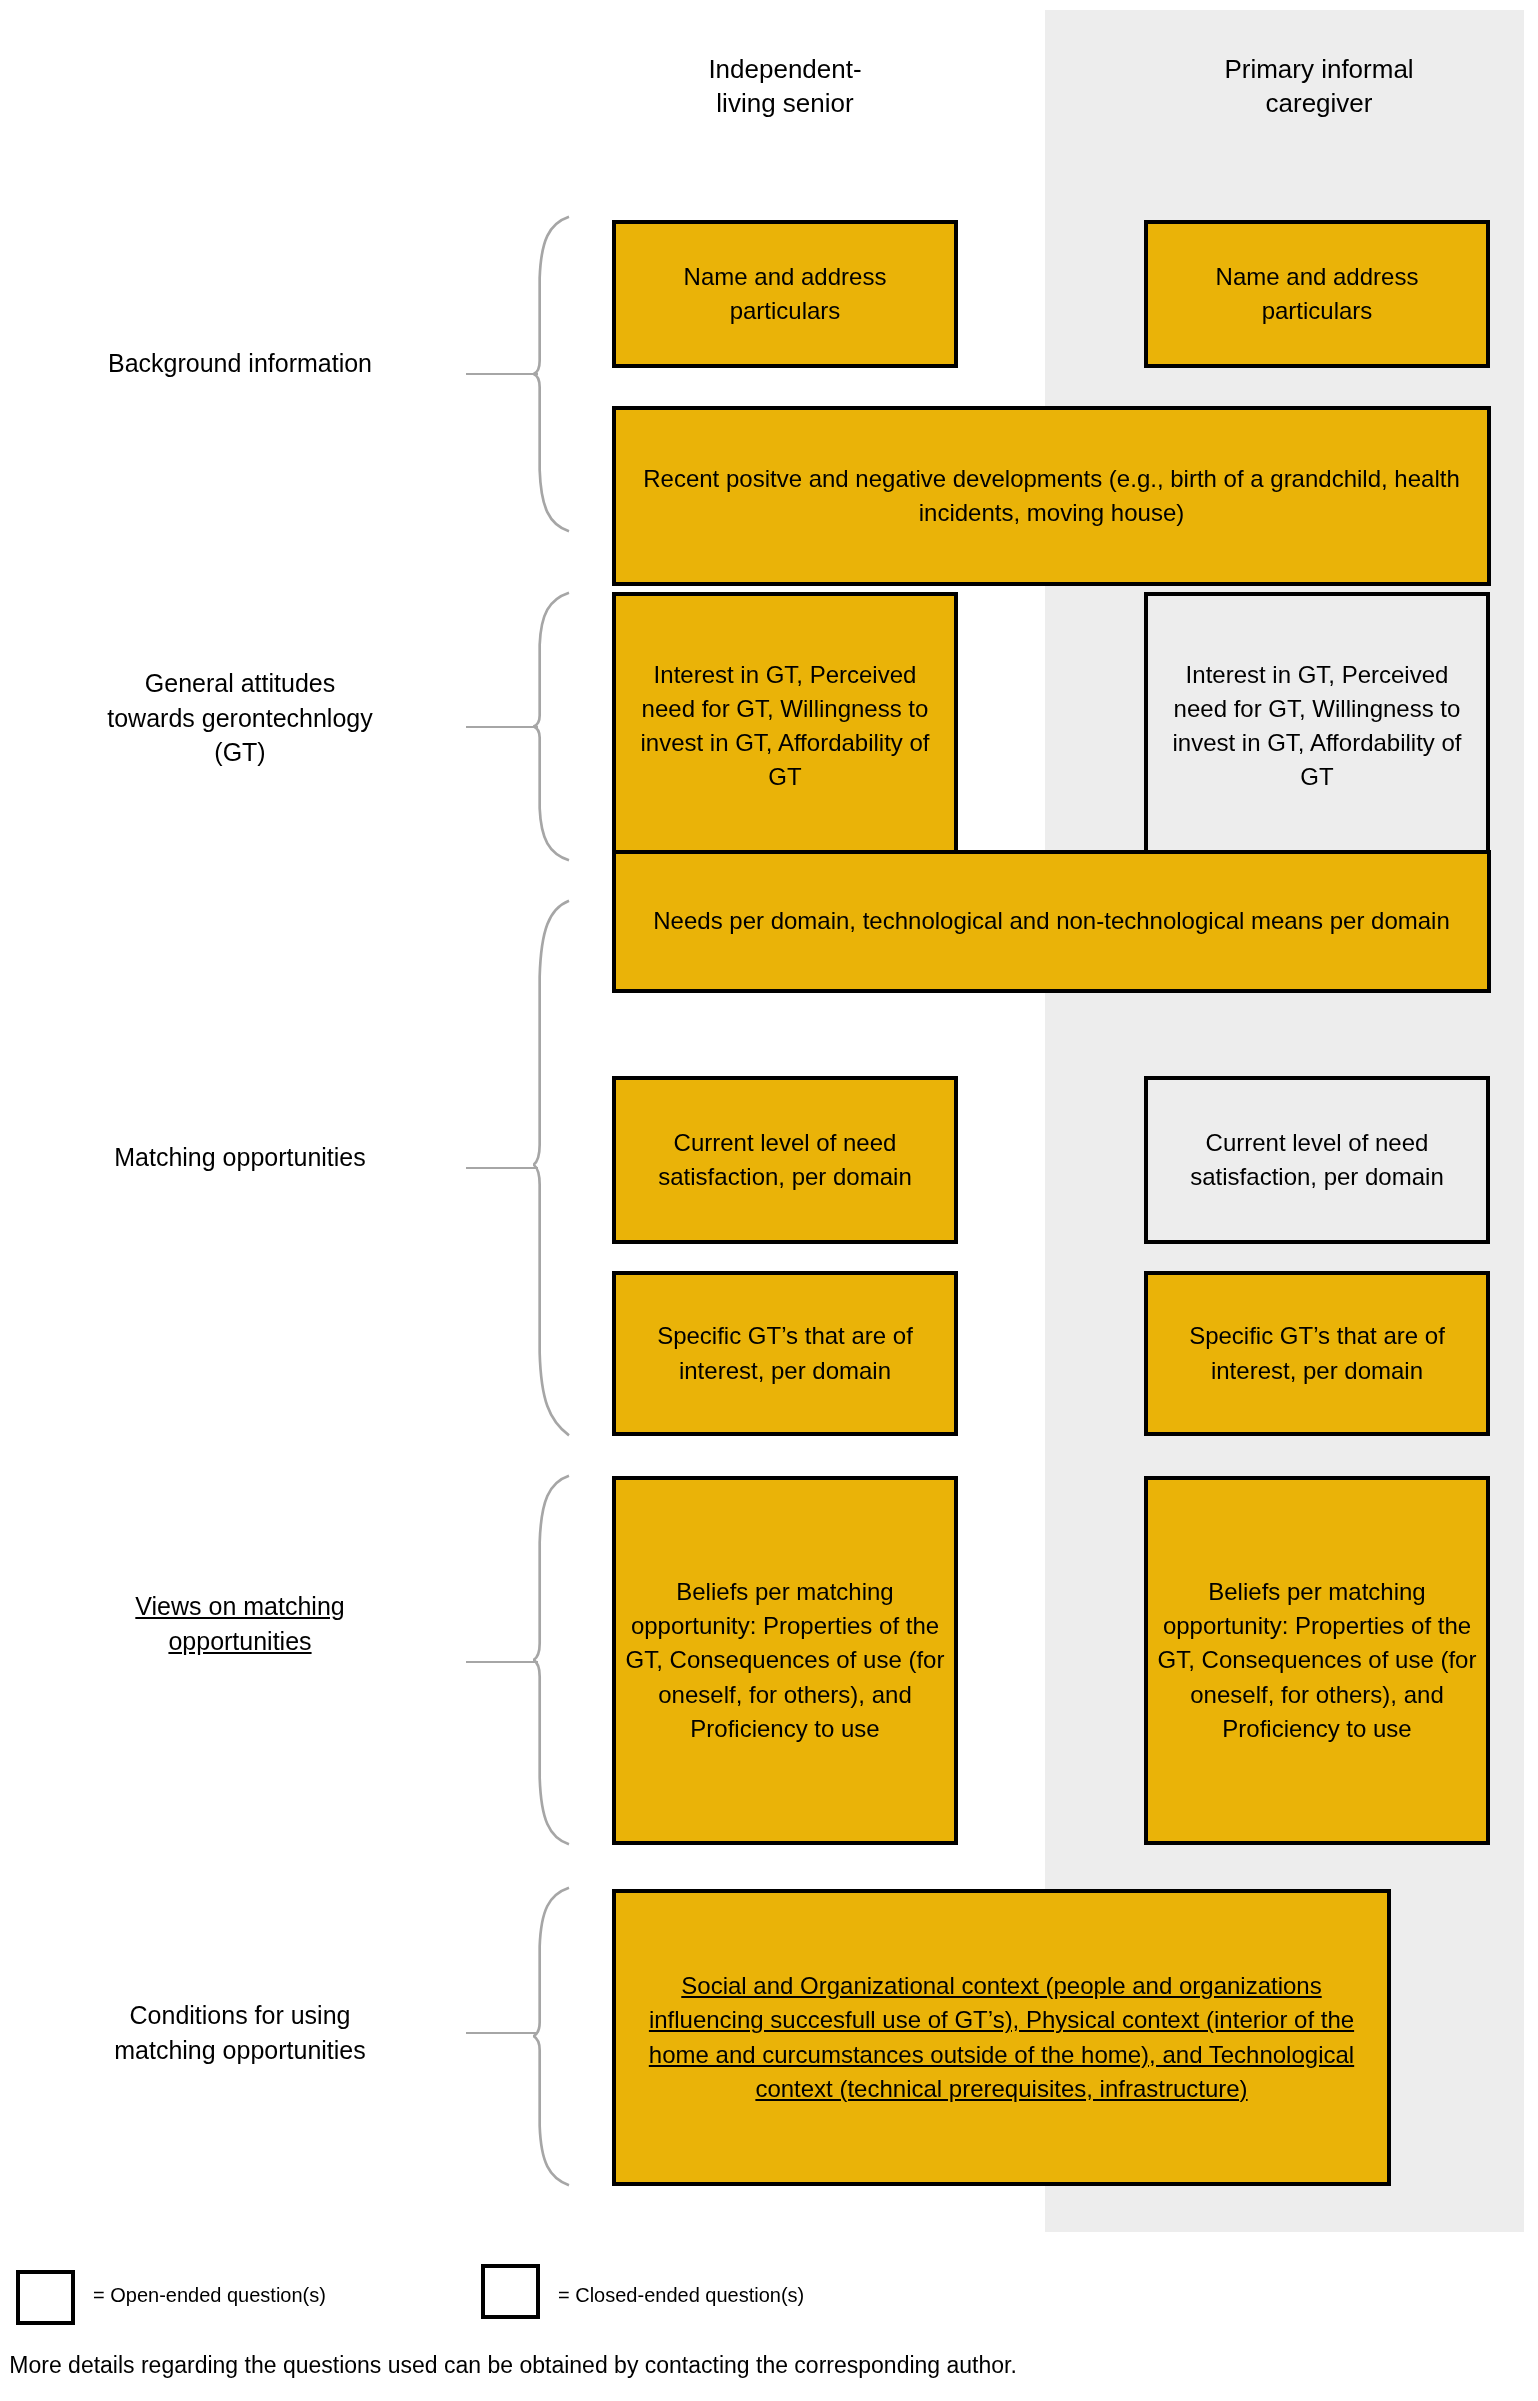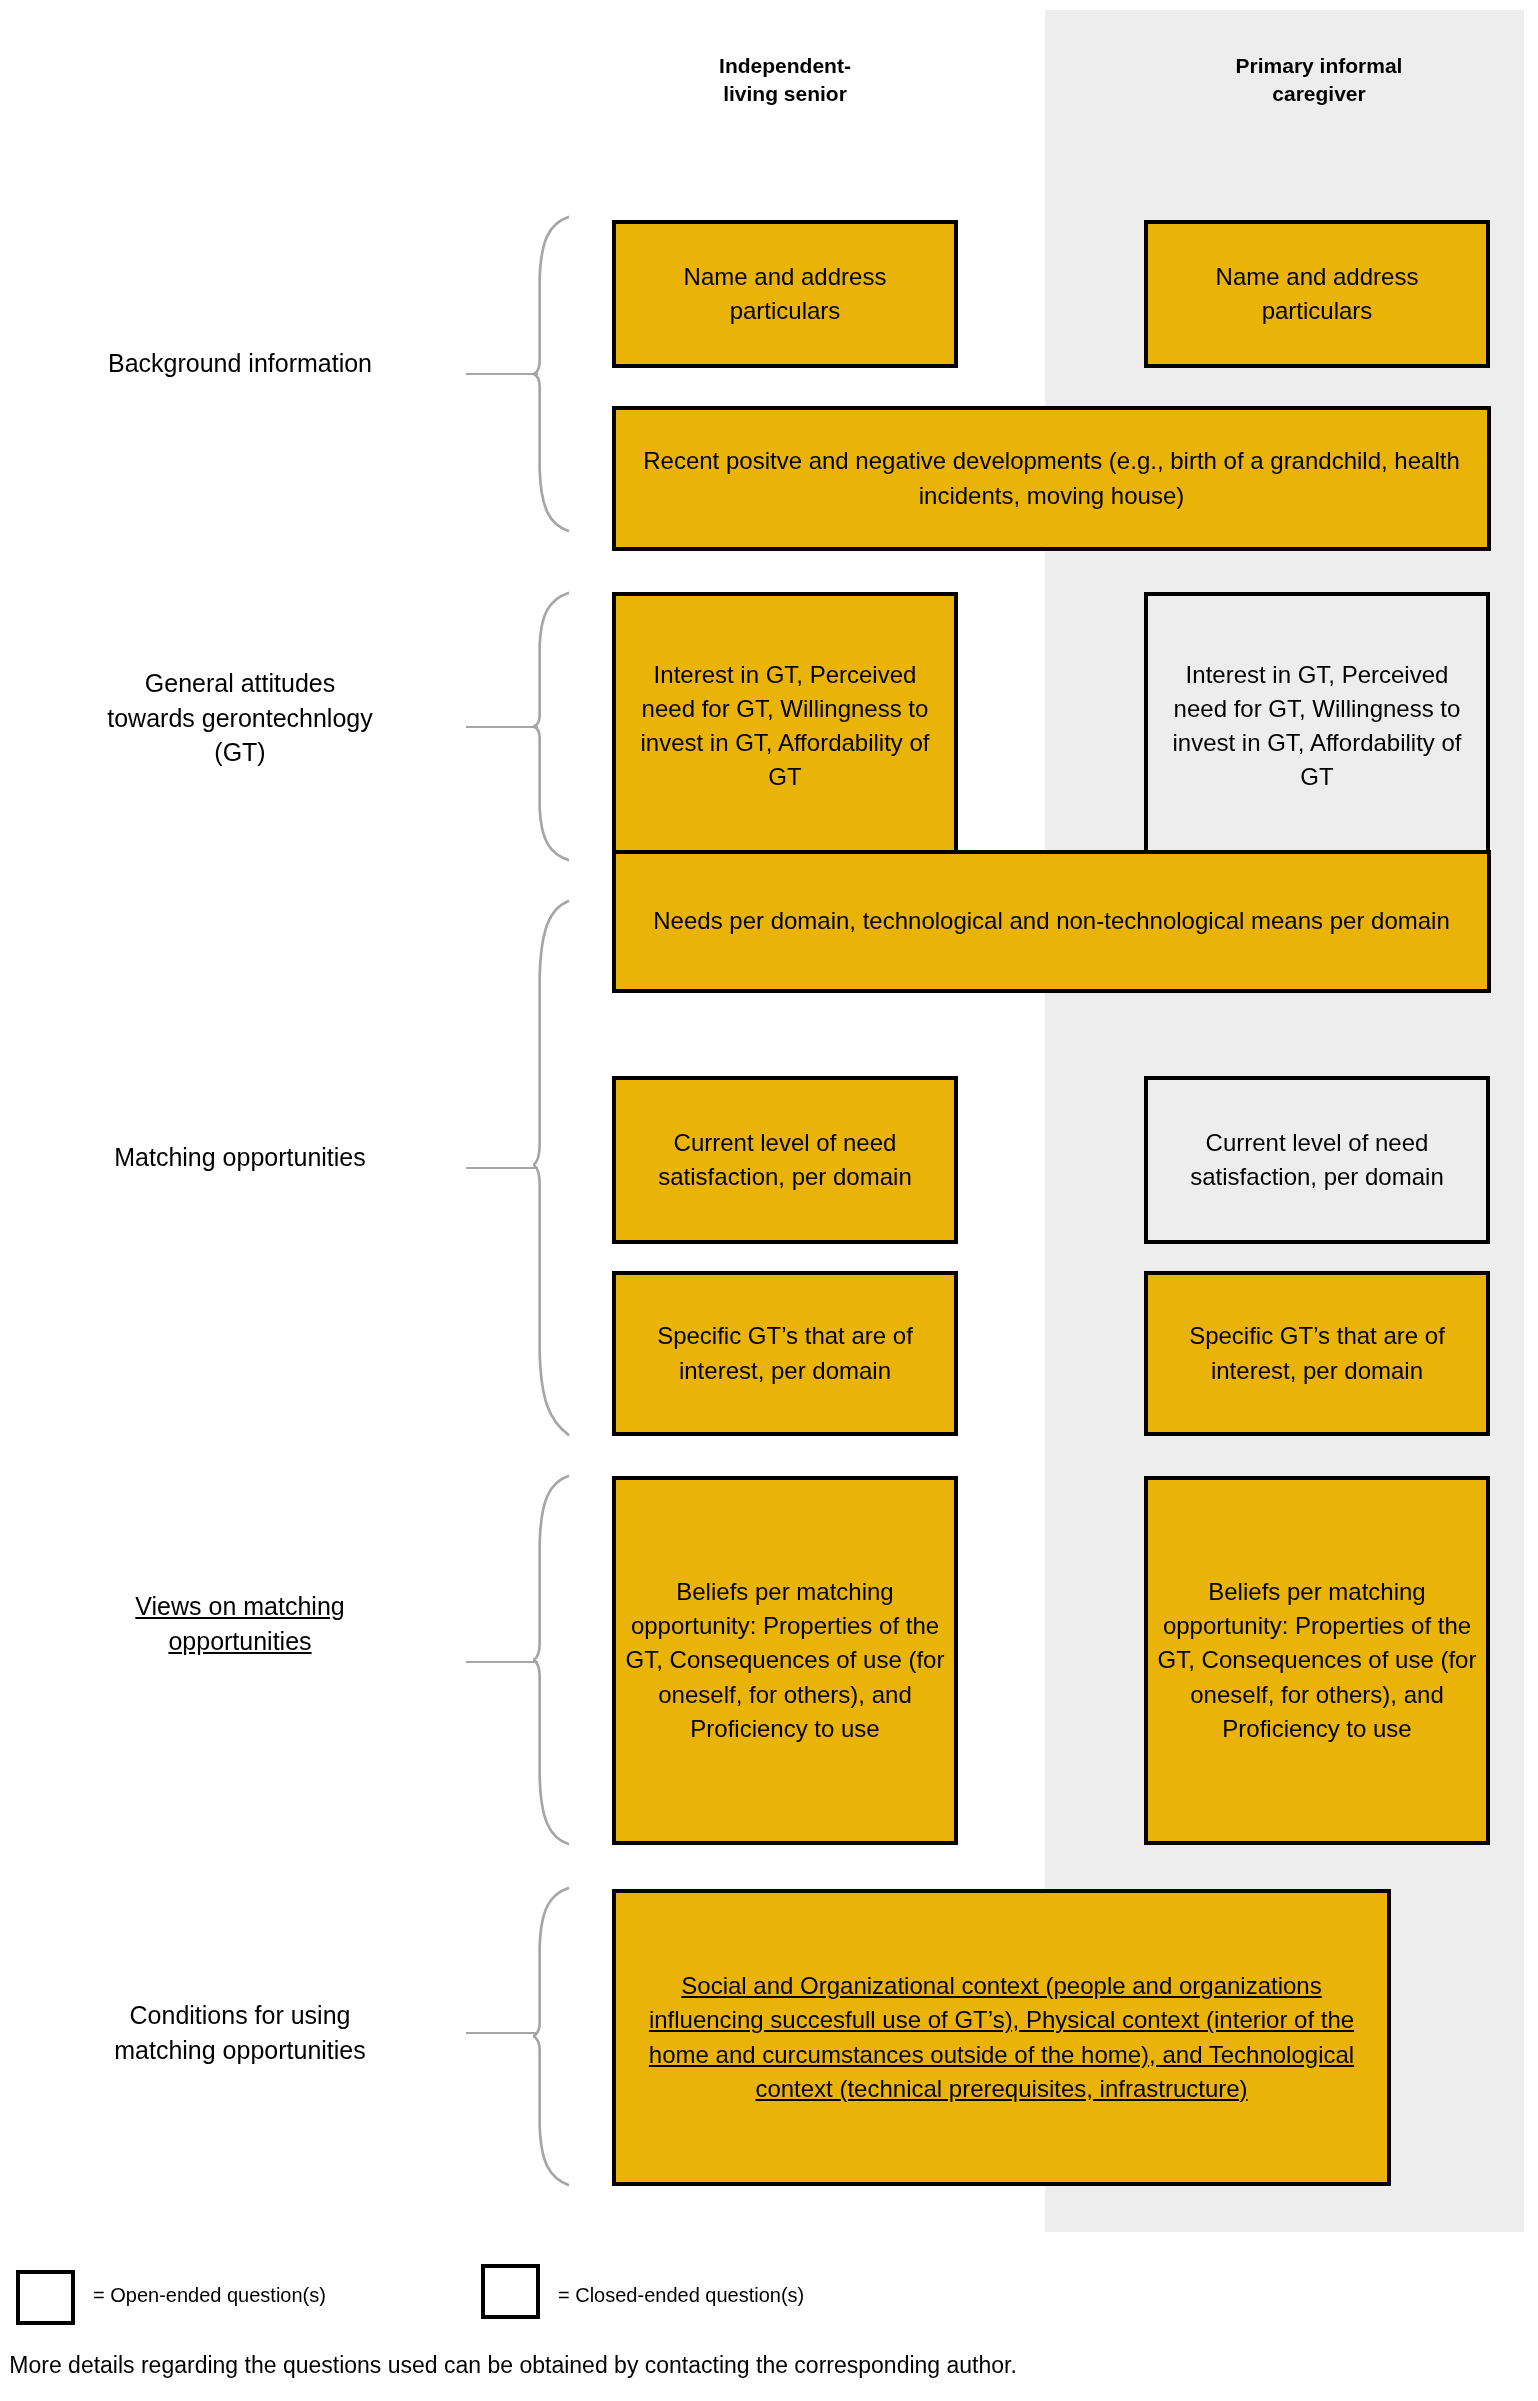--- a/index.html
+++ b/index.html
@@ -3,22 +3,22 @@
 <meta charset="utf-8">
 <style>
   html,body{margin:0;padding:0;background:#ffffff;}
   body{width:1538px;height:2401px;position:relative;overflow:hidden;
        font-family:"Liberation Sans","DejaVu Sans",sans-serif;color:#000;}
   .stage{position:absolute;left:0;top:0;width:1538px;height:2401px;}
 
   
   .band{position:absolute;background:#ededed;}
 
-  .colhead{position:absolute;text-align:center;font-weight:bold;
-           font-size:21px;line-height:1.32;letter-spacing:0px;}
+  .colhead{position:absolute;text-align:center;font-weight:normal;
+           font-size:26px;line-height:1.32;letter-spacing:0px;}
 
   .rowlabel{position:absolute;text-align:center;font-size:25px;
             line-height:1.38;}
 
   
   .box{position:absolute;border:4.7px solid #000;box-sizing:border-box;
        display:flex;align-items:center;justify-content:center;
        text-align:center;font-size:24px;line-height:1.42;padding:4px 9.3px;}
   .box.open{background:#ededed;}
   .box.closed{background:#eab308;}
@@ -58,21 +58,21 @@
   </svg>
 
   <div class="box closed" style="left:612px;top:220px;width:346px;height:148px;">
     <span>Name and address particulars</span>
   </div>
 
   <div class="box closed" style="left:1144px;top:220px;width:346px;height:148px;">
     <span>Name and address particulars</span>
   </div>
 
-  <div class="box closed" style="left:612px;top:406px;width:879px;height:145px;">
+  <div class="box closed" style="left:612px;top:406px;width:879px;height:180px;">
     <span>Recent positve and negative developments (e.g., birth of a grandchild, health incidents, moving house)</span>
   </div>
 
   <div class="rowlabel" style="left:20px;top:666px;width:440px;white-space:pre-line;">General attitudes
 towards gerontechnlogy
 (GT)</div>
 
   <div class="conn" style="left:466px;top:726px;width:72px;"></div>
 
   <svg class="brace" style="left:533px;top:590px;" width="40" height="273" viewBox="0 0 60 410">

